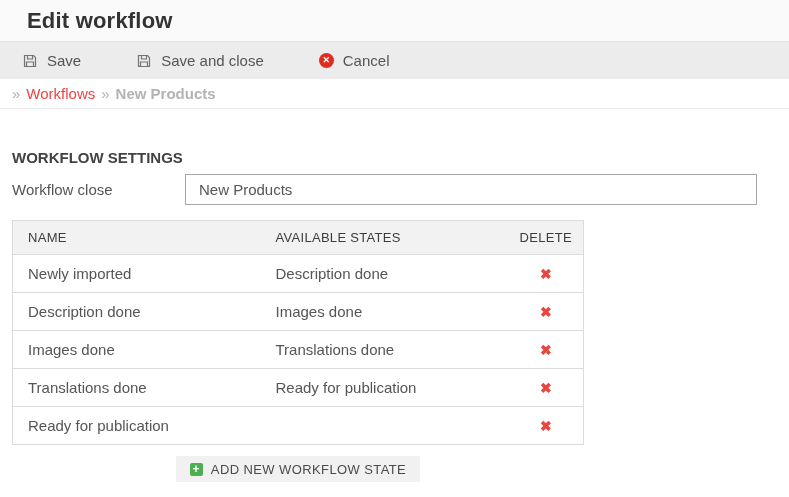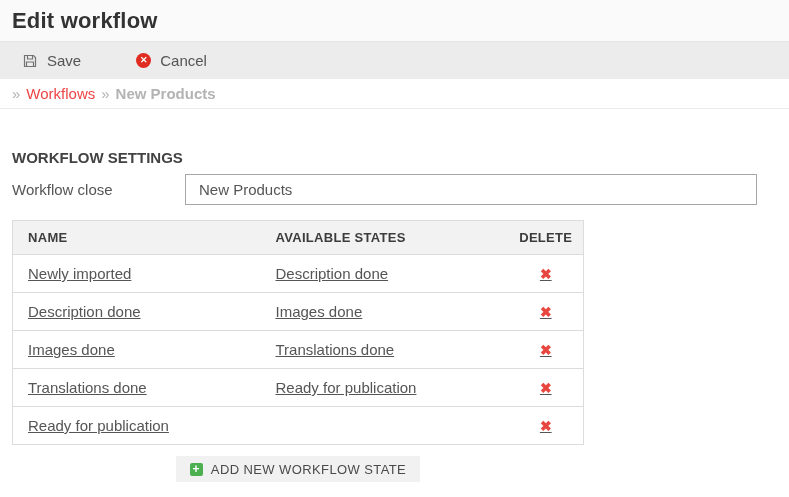--- a/index.html
+++ b/index.html
@@ -11,21 +11,21 @@
     color: #555;
   }
 
   
   .titlebar {
     height: 42px; background: #fafafa;
     border-bottom: 1px solid #e4e4e4;
     display: flex; align-items: center; padding: 0 12px;
   }
   .titlebar h1 {
-    margin: 0; font-size: 22px; font-weight: 600; color: #333;
+    margin: 15px; font-size: 22px; font-weight: 600; color: #333;
     letter-spacing: 0.2px;
   }
 
   
   .toolbar {
     height: 37px; background: #ececec;
     display: flex; align-items: center;
     padding-left: 22px; gap: 55px;
   }
   .tb-btn {
@@ -70,28 +70,28 @@
   .states-col { width: 572px; }
 
   
   .states-table {
     width: 572px; border-collapse: collapse;
     border: 1px solid #dcdcdc; font-size: 15px;
   }
   .states-table thead tr { background: #f2f2f2; }
   .states-table th {
     height: 34px; text-align: left; padding: 0 0 0 15px;
-    font-size: 13px; font-weight: bold; color: #3c3c3c;
+    font-size: 13px; font-weight: normal; color: #3c3c3c;
     letter-spacing: 0.3px;
   }
   .states-table th.col-name { width: 248px; }
   .states-table th.col-del { width: 75px; text-align: center; padding: 0; }
   .states-table tbody tr { border-top: 1px solid #dcdcdc; }
   .states-table td {
-    height: 38px; padding: 0 0 0 15px; color: #555; text-decoration: underline;
+    height: 38px; padding: 0 0 0 15px; color: #555;
   }
   .states-table td.del { text-align: center; padding: 0; }
   .x-glyph {
     color: #e8473f; font-weight: bold; font-size: 14px; cursor: pointer;
   }
 
   
   .add-btn {
     display: flex; align-items: center; gap: 8px;
     margin: 11px auto 0; height: 26px; padding: 0 14px;
@@ -120,20 +120,30 @@
       <span class="floppy">
         <svg width="16" height="16" viewBox="0 0 16 16" fill="none" stroke="#737373" stroke-width="1.2">
           <path d="M2.5 2.5 h9 l2 2 v9 h-11 z"></path>
           <path d="M5.5 2.5 v3.5 h5 v-3.5"></path>
           <path d="M4.5 13.5 v-4.5 h7 v4.5"></path>
         </svg>
       </span>
       <span>Save</span>
     </button>
 
+    <button class="tb-btn">
+      <span class="floppy">
+        <svg width="16" height="16" viewBox="0 0 16 16" fill="none" stroke="#737373" stroke-width="1.2">
+          <path d="M2.5 2.5 h9 l2 2 v9 h-11 z"></path>
+          <path d="M5.5 2.5 v3.5 h5 v-3.5"></path>
+          <path d="M4.5 13.5 v-4.5 h7 v4.5"></path>
+        </svg>
+      </span>
+      <span>Save and close</span>
+    </button>
 
     <button class="tb-btn">
       <span class="cancel-ic">✕</span>
       <span>Cancel</span>
     </button>
   </div>
 
   <nav class="breadcrumb">
     <span>»</span>
     <a>Workflows</a>

